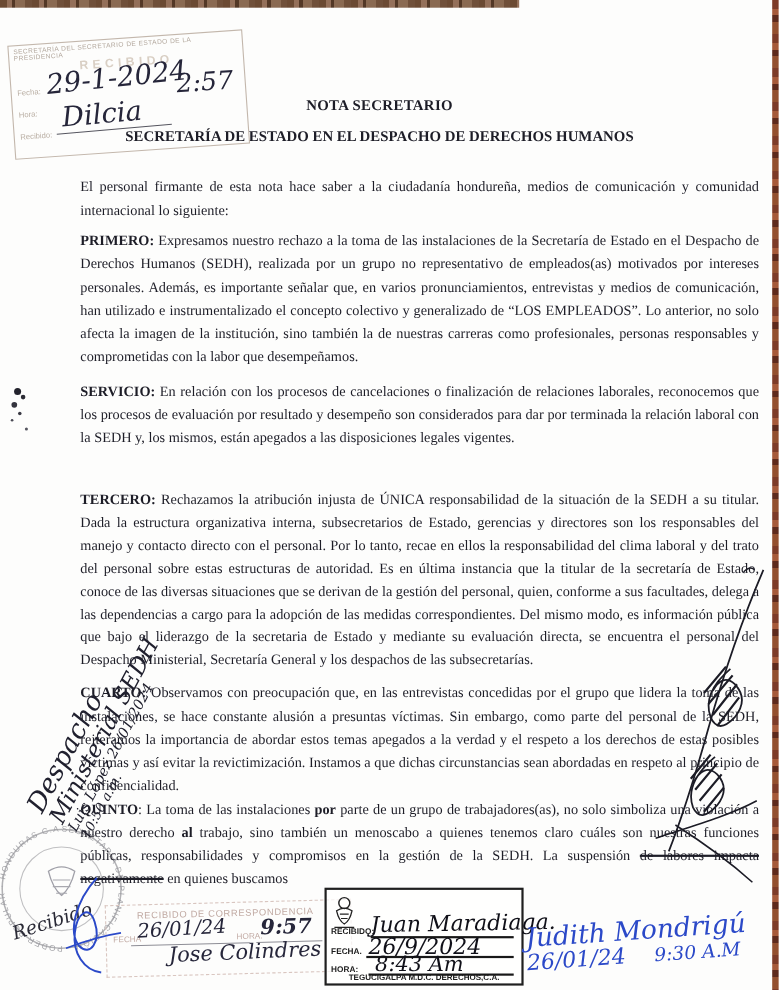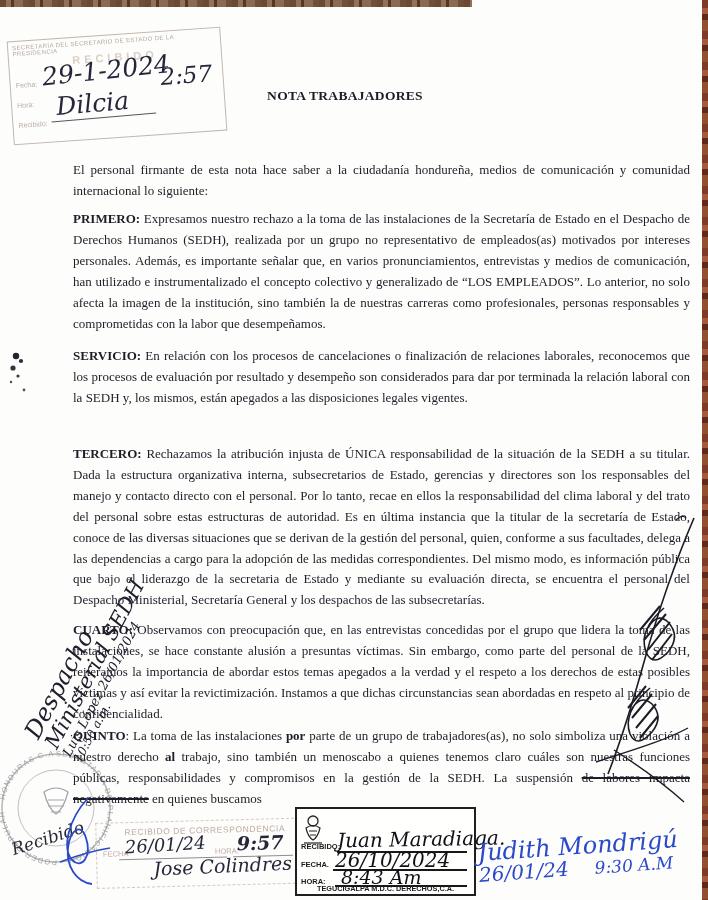--- a/index.html
+++ b/index.html
@@ -98,22 +98,23 @@
   <div class="agency">SECRETARÍA DEL SECRETARIO DE ESTADO DE LA PRESIDENCIA</div>
   <div class="wm">RECIBIDO</div>
   <div class="flab fl1">Fecha:</div>
   <div class="flab fl2">Hora:</div>
   <div class="flab fl3">Recibido:</div>
   <div class="hand ts-date">29-1-2024</div>
   <div class="hand ts-time">2:57</div>
   <div class="hand ts-name">Dilcia</div>
 </div>
 
-<div class="abs title">NOTA TRABAJADORES</div>
+<div class="abs title">NOTA SECRETARIO</div>
 <div class="abs subtitle">
+  <div>SECRETARÍA DE ESTADO EN EL DESPACHO DE DERECHOS HUMANOS</div>
 </div>
 
 <div class="abs para p-intro">El personal firmante de esta nota hace saber a la ciudadanía hondureña, medios de comunicación y comunidad internacional lo siguiente:</div>
 
 <div class="abs para p-0"><b>PRIMERO:</b><span> Expresamos nuestro rechazo a la toma de las instalaciones de la Secretaría de Estado en el Despacho de Derechos Humanos (SEDH), realizada por un grupo no representativo de empleados(as) motivados por intereses personales. Además, es importante señalar que, en varios pronunciamientos, entrevistas y medios de comunicación, han utilizado e instrumentalizado el concepto colectivo y generalizado de “LOS EMPLEADOS”. Lo anterior, no solo afecta la imagen de la institución, sino también la de nuestras carreras como profesionales, personas responsables y comprometidas con la labor que desempeñamos.</span></div>
 
 <div class="abs para p-1"><b>SERVICIO:</b><span> En relación con los procesos de cancelaciones o finalización de relaciones laborales, reconocemos que los procesos de evaluación por resultado y desempeño son considerados para dar por terminada la relación laboral con la SEDH y, los mismos, están apegados a las disposiciones legales vigentes.</span></div>
 
 <div class="abs para p-2"><b>TERCERO:</b><span> Rechazamos la atribución injusta de ÚNICA responsabilidad de la situación de la SEDH a su titular. Dada la estructura organizativa interna, subsecretarios de Estado, gerencias y directores son los responsables del manejo y contacto directo con el personal. Por lo tanto, recae en ellos la responsabilidad del clima laboral y del trato del personal sobre estas estructuras de autoridad. Es en última instancia que la titular de la secretaría de Estado, conoce de las diversas situaciones que se derivan de la gestión del personal, quien, conforme a sus facultades, delega a las dependencias a cargo para la adopción de las medidas correspondientes. Del mismo modo, es información pública que bajo el liderazgo de la secretaria de Estado y mediante su evaluación directa, se encuentra el personal del Despacho Ministerial, Secretaría General y los despachos de las subsecretarías.</span></div>
 
@@ -173,21 +174,21 @@
     <path d="M9,19 h8 M10,23 h6" stroke="#222" stroke-width="1"></path>
     <path d="M4,31 h18" stroke="#222" stroke-width="1.2"></path>
   </svg>
   <div class="sc-lab sc-l1">RECIBIDO:</div>
   <div class="sc-lab sc-l2">FECHA.</div>
   <div class="sc-lab sc-l3">HORA:</div>
   <div class="sc-line scu1"></div>
   <div class="sc-line scu2"></div>
   <div class="sc-line scu3"></div>
   <div class="sc-v sc-v1">Juan Maradiaga.</div>
-  <div class="sc-v sc-v2">26/10/2024</div>
+  <div class="sc-v sc-v2">26/9/2024</div>
   <div class="sc-v sc-v3">8:43 Am</div>
   <div class="sc-footer">TEGUCIGALPA M.D.C. DERECHOS,C.A.</div>
 </div>
 
 <div class="abs blue-note hand">
   <div class="n1">Judith Mondrigú</div>
   <div class="n2"><span>26/01/24</span><span class="t">9:30 A.M</span></div>
 </div>
 
 <svg class="abs right-sign" width="112" height="300" viewBox="0 0 112 300">

